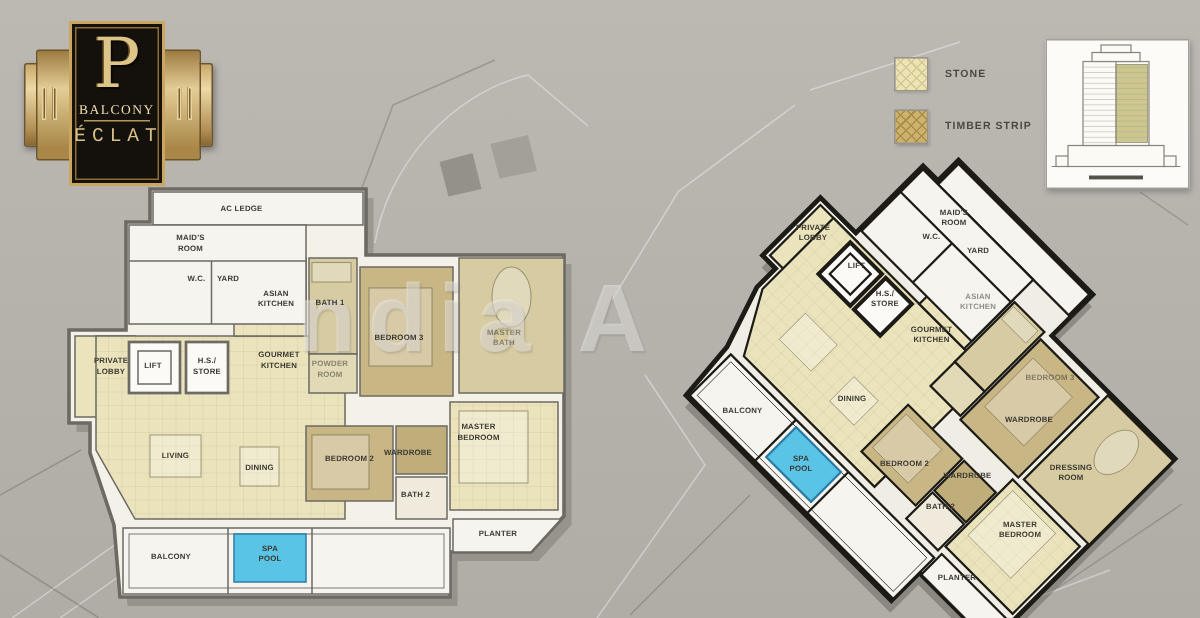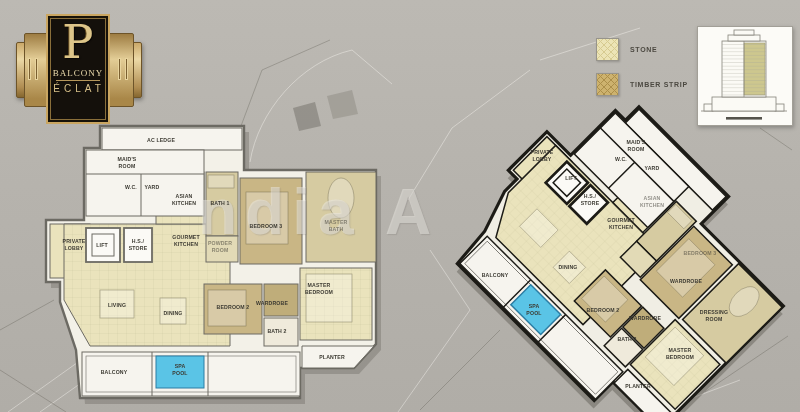--- a/index.html
+++ b/index.html
@@ -45,21 +45,21 @@
       border:1px solid #6d5429;}
   .notch{position:absolute;top:46px;width:3px;height:22px;background:#7a5f30;
       box-shadow:inset 0 0 0 1px #e8d49e;}
   .core{position:absolute;left:30px;top:2px;width:64px;height:110px;background:#14100b;
       border:2px solid #caa661;box-shadow:inset 0 0 0 2px #171209, inset 0 0 0 3px #8a6f3a;
       display:flex;flex-direction:column;align-items:center;box-sizing:border-box;}
   .p-mono{font-family:"DejaVu Serif",serif;font-size:46px;line-height:1.05;color:#ddc589;
       text-shadow:-1px 0 #6e5526, 1px 1px 1px rgba(0,0,0,.6);margin-top:2px;}
   .brand{font-family:"Liberation Serif",serif;font-size:9px;letter-spacing:1px;color:#ecdcae;margin-top:2px;}
   .logo-rule{width:44px;height:1px;background:#b6975b;margin:2px 0 2px 0;}
-  .sub{font-family:Liberation Sans, sans-serif;font-size:10px;letter-spacing:4px;color:#d8c189;margin-left:2px;}
+  .sub{font-family:Liberation Mono, monospace;font-size:13px;letter-spacing:4px;color:#d8c189;margin-left:2px;}
 
   
   .legend{position:absolute;left:596px;top:38px;z-index:4;}
   .legend-row{display:flex;align-items:center;margin-bottom:12px;}
   .swatch{width:21px;height:21px;border:1px solid #97948b;box-shadow:1px 1px 2px rgba(0,0,0,.2);}
   .legend-label{margin-left:11px;font:700 7px/1 "Liberation Sans",sans-serif;
       color:#4c4941;letter-spacing:.7px;}
 
   
   .elev{position:absolute;left:697px;top:26px;width:94px;height:98px;z-index:4;

